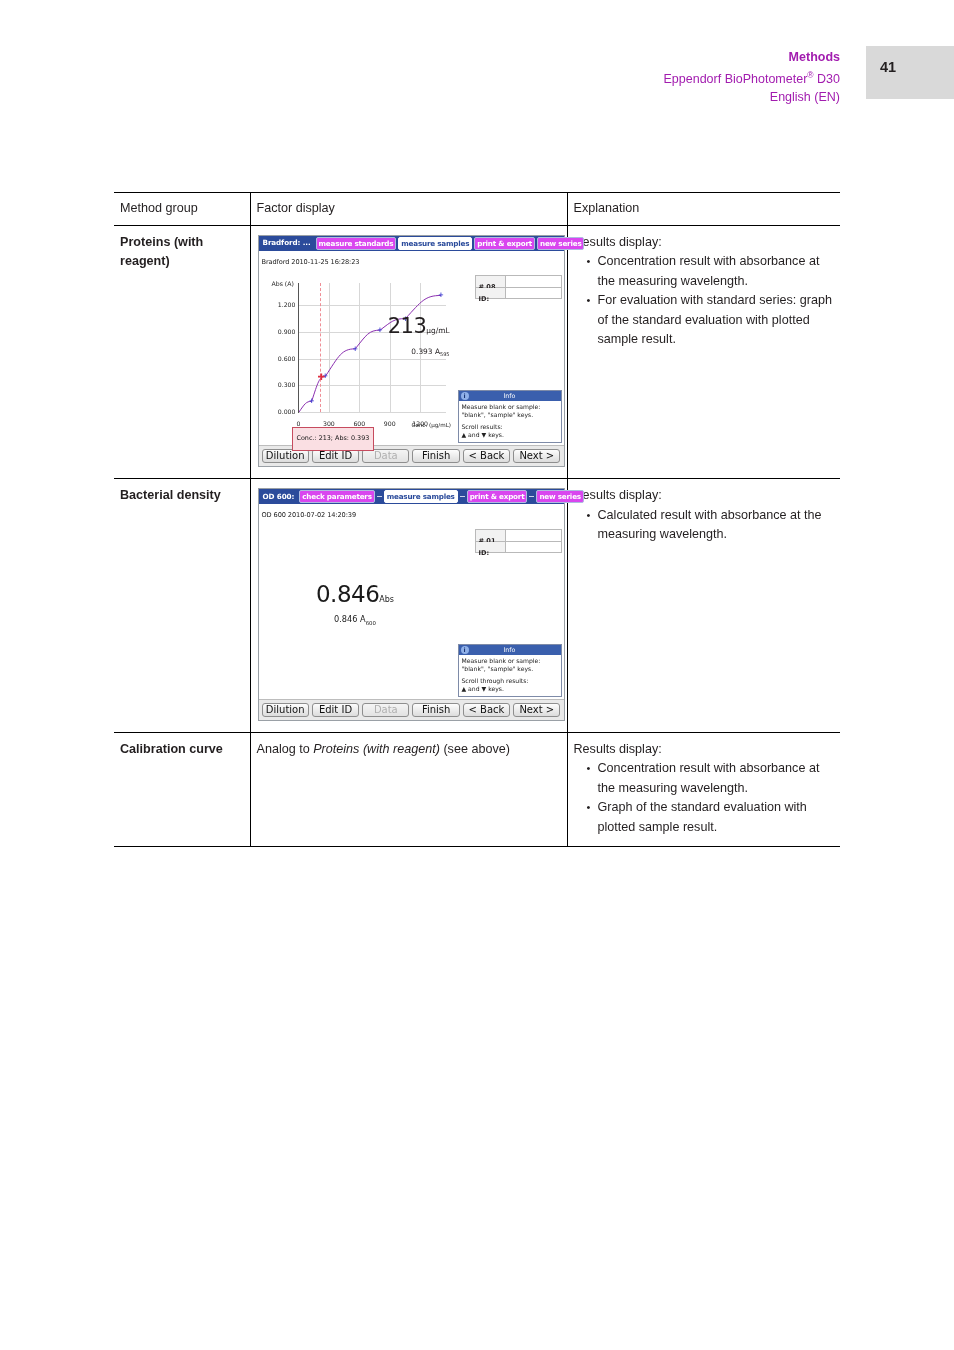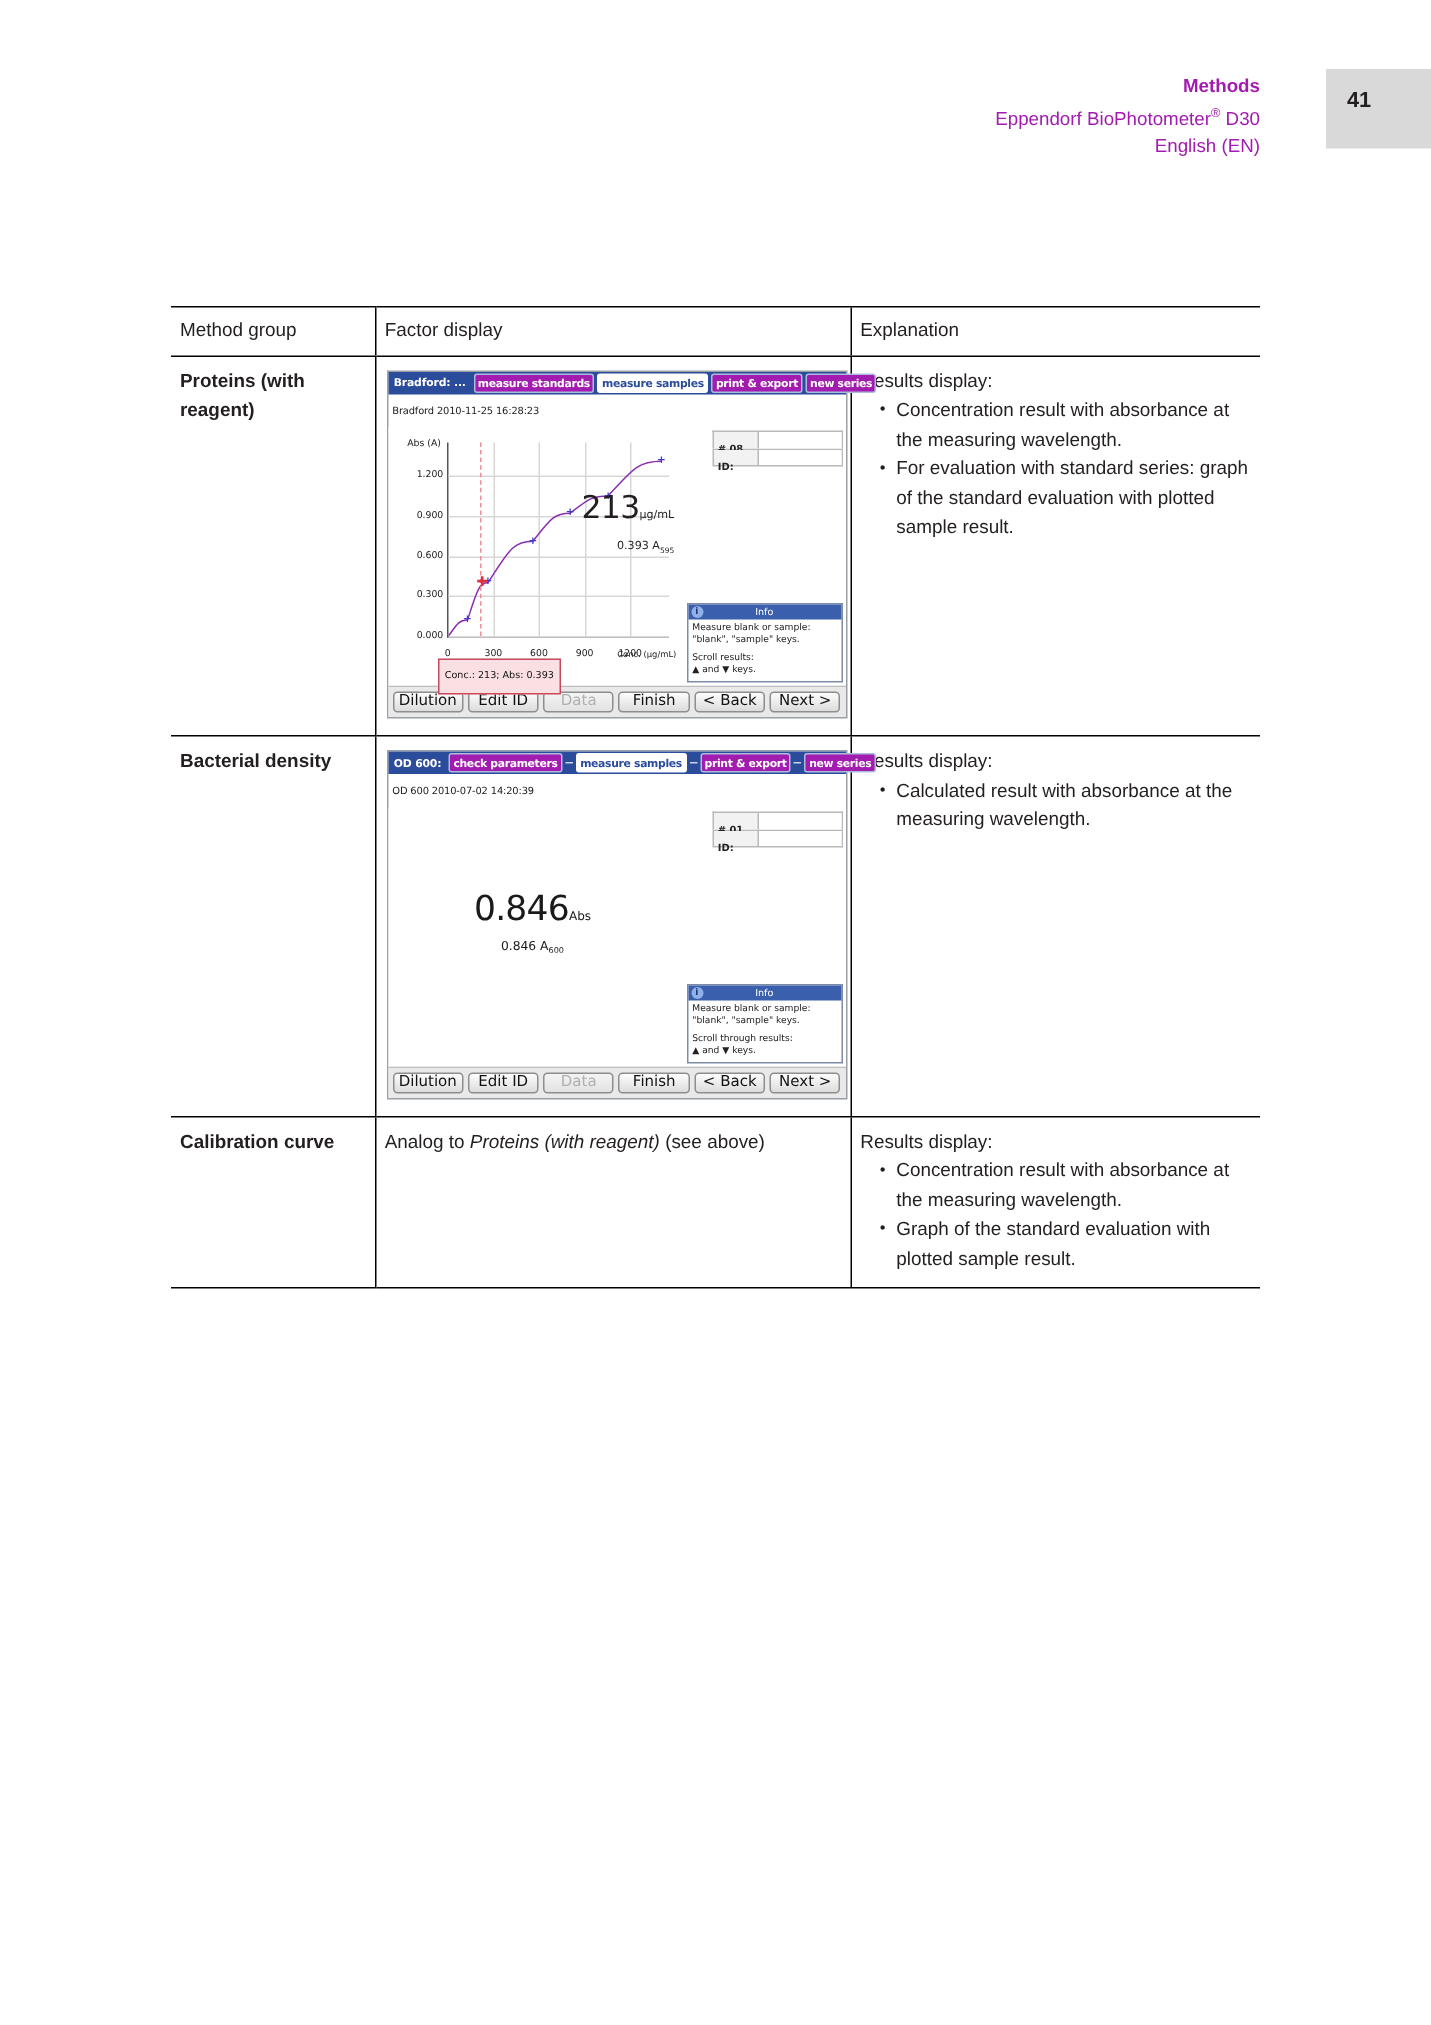--- a/index.html
+++ b/index.html
@@ -25,35 +25,35 @@
     text-align: right;
     font-size: 12.5px;
     line-height: 18px;
     color: #a21caf;
   }
   .hdr-line1 { font-weight: bold; }
   .hdr-line2 sup { font-size: 8.5px; vertical-align: super; }
   .page-num-box {
     position: absolute;
     right: 0; top: -2px;
-    width: 70px; height: 53px;
+    width: 88px; height: 53px;
     background: #d9d9d9;
   }
   .page-num {
     position: absolute;
     left: 14px; top: 13px;
     font-size: 14.5px;
     font-weight: bold;
     color: #231f20;
   }
 
   
   .tbl {
     position: absolute;
-    left: 114px; top: 204px;
+    left: 114px; top: 192px;
     width: 726px;
     border-collapse: collapse;
     table-layout: fixed;
   }
   .tbl td, .tbl th {
     vertical-align: top;
     padding: 7px 8px 9px 6px;
     font-size: 12.6px;
     line-height: 19.5px;
     color: #231f20;
@@ -120,21 +120,21 @@
     font-size: 7.2px;
     font-weight: bold;
     padding: 0 3px 0 2px;
     white-space: nowrap;
     letter-spacing: -0.1px;
   }
   .dev-tab {
     font-size: 7.2px;
     font-weight: bold;
     color: #ffffff;
-    background: #a21caf;
+    background: #d946ef;
     border: 1px solid #aebbe0;
     border-radius: 2px;
     padding: 0 2px;
     line-height: 11px;
     white-space: nowrap;
     letter-spacing: -0.2px;
   }
   .dev-tab.active {
     background: #ffffff;
     color: #2b4b9b;

